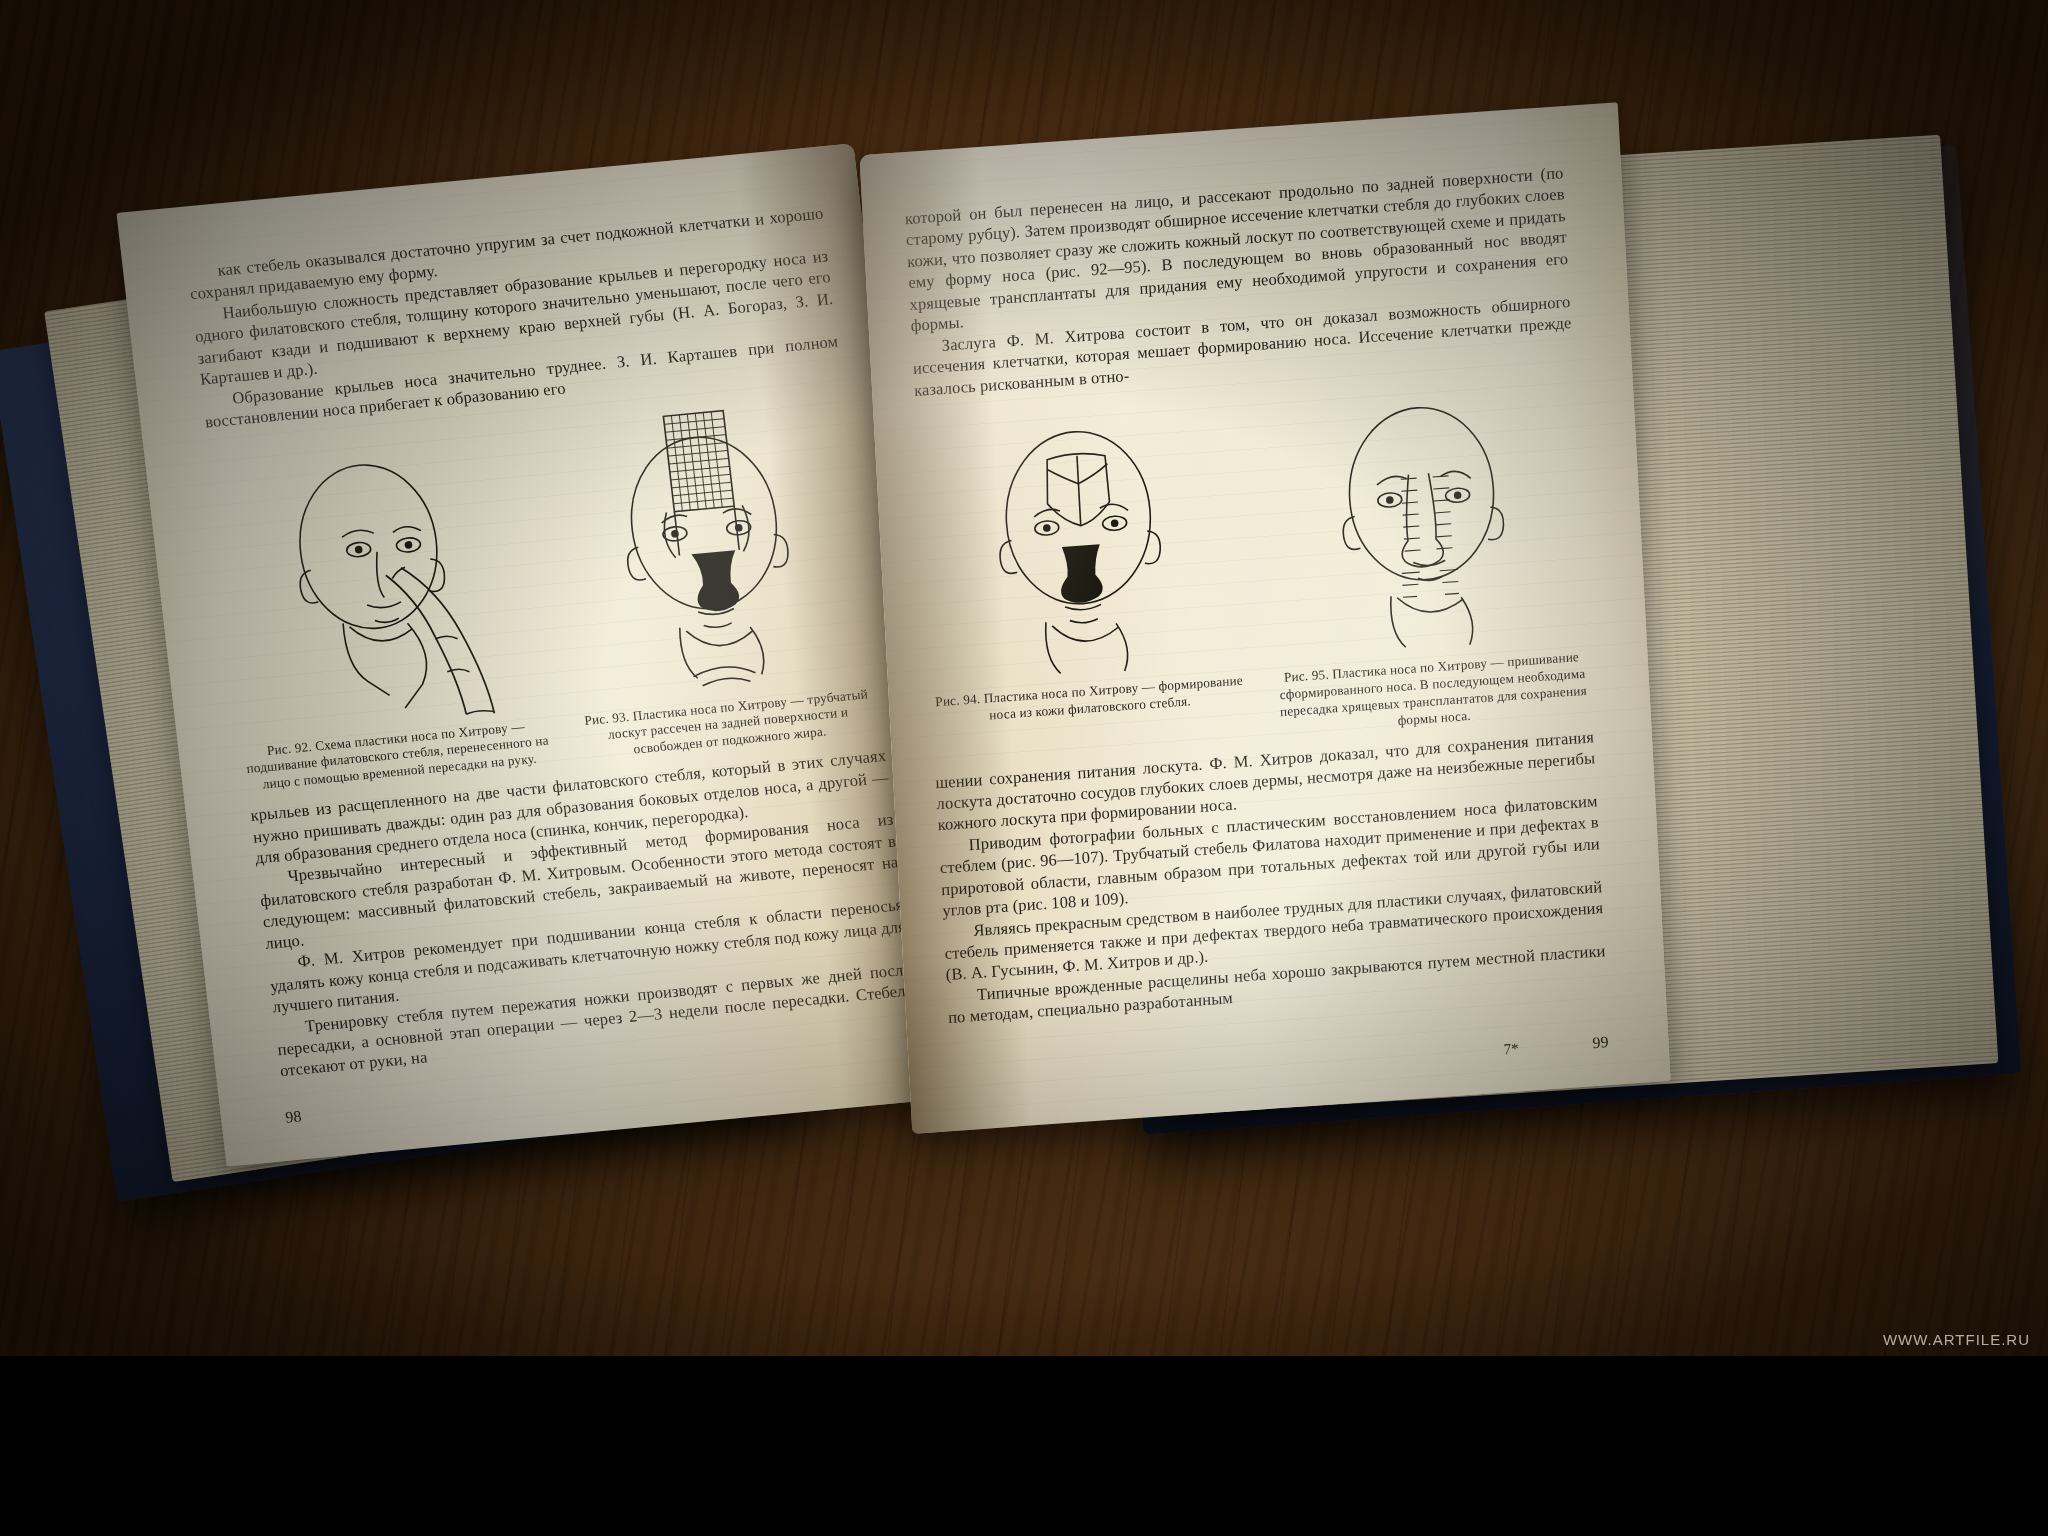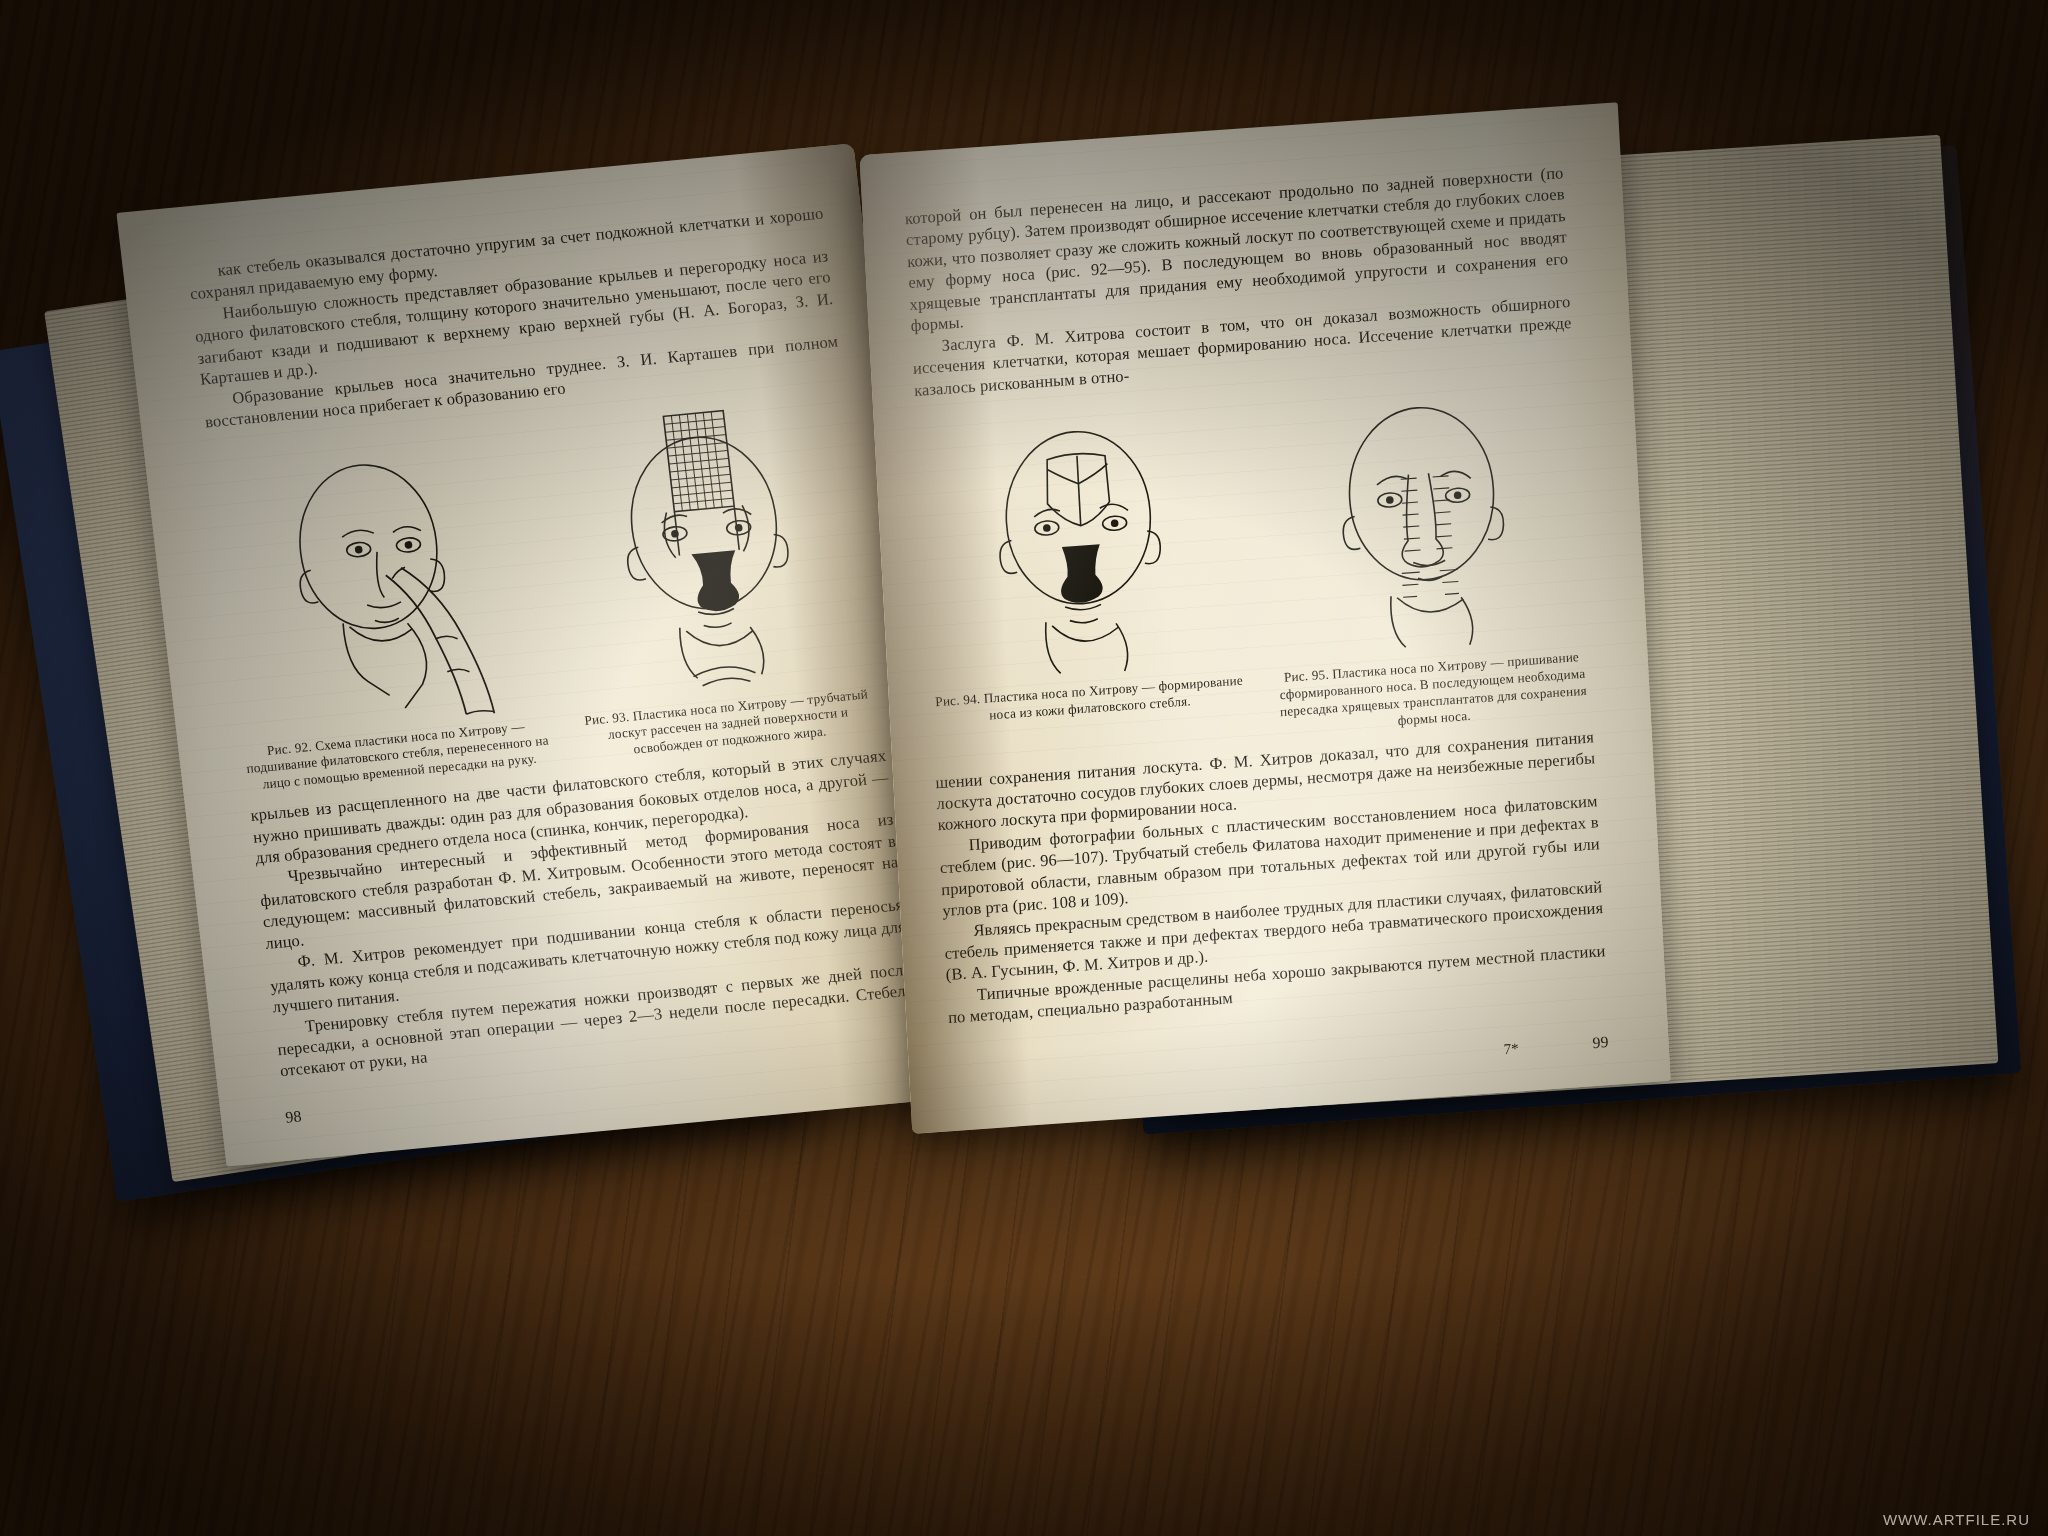--- a/index.html
+++ b/index.html
@@ -1,17 +1,17 @@
 <!DOCTYPE html>
 <html><head>
 <meta charset="utf-8">
 <style>
   html,body{margin:0;padding:0;background:#000;}
   #stage{
-    position:relative;width:2048px;height:1536px;overflow:hidden;
+    position:relative;width:2048px;height:1356px;overflow:hidden;
     background:
       radial-gradient(ellipse 1400px 900px at 55% 55%, #a06a32 0%, #7d4d20 45%, #4e2d10 80%, #2e1a08 100%);
     font-family:"Liberation Serif", serif;
   }
   
   .wood{
     position:absolute;inset:0;
     background:
       repeating-linear-gradient(100deg, rgba(0,0,0,0.16) 0px, rgba(0,0,0,0.16) 3px, rgba(255,255,255,0.03) 4px, rgba(255,255,255,0.03) 12px, rgba(0,0,0,0.10) 16px, rgba(0,0,0,0.10) 20px, rgba(255,200,130,0.03) 24px, rgba(255,200,130,0.03) 38px);
     opacity:.55;

